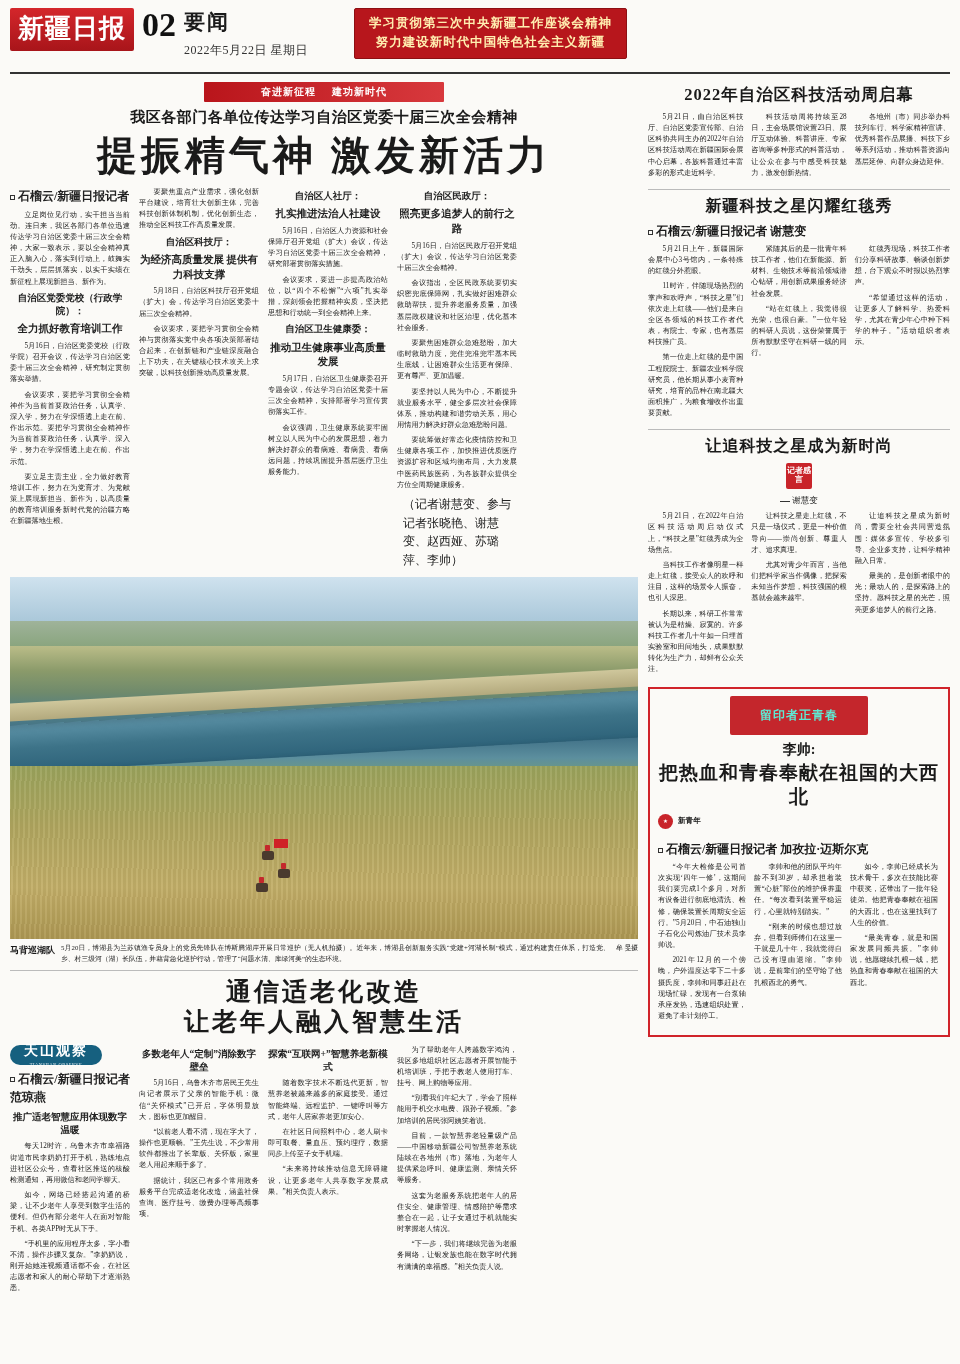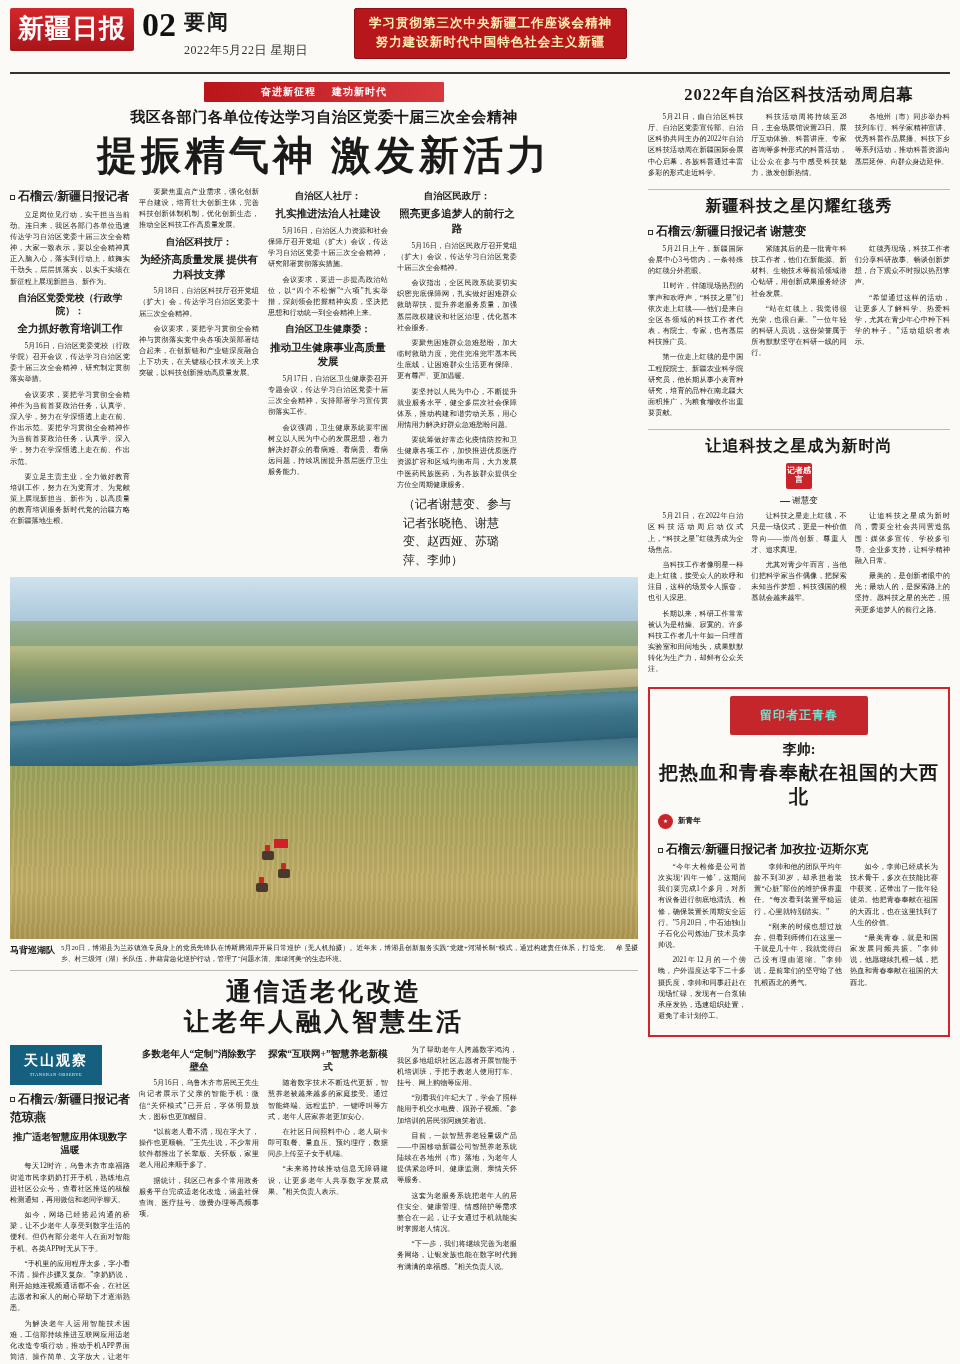--- a/index.html
+++ b/index.html
@@ -112,21 +112,21 @@
   .caption { display:flex; gap:6px; margin-top:4px; align-items:flex-start; }
   .capttl { font-size:9px; font-weight:bold; white-space:nowrap; padding-top:1px; }
   .captxt { font-size:6.8px; line-height:1.5; text-align:justify; flex:1; }
   .captxt .sig { float:right; margin-left:6px; }
 
   
   .h2line { text-align:center; font-size:25px; font-weight:bold; letter-spacing:3px; line-height:1.2; }
   .h2line.sub { font-size:25px; }
   .obsbadge {
     display:inline-flex; flex-direction:column; align-items:center; justify-content:center;
-    width:92px; height:40px; background:#16607f; color:#fff; border-radius:0; margin-bottom:5px;
+    width:92px; height:20px; background:#16607f; color:#fff; border-radius:12px; margin-bottom:5px;
   }
   .obsbadge .t { font-size:14px; font-weight:bold; letter-spacing:2px; }
   .obsbadge .s { font-size:4.5px; letter-spacing:.5px; opacity:.9; }
 
   
   .r-title { text-align:center; font-size:16.5px; font-weight:bold; letter-spacing:1px; margin:4px 0 6px; }
   .r-title.sm { font-size:16px; }
   .r-cols { display:flex; gap:8px; }
   .r-col { font-size:7.2px; line-height:1.55; text-align:justify; }
   .r-col p { margin:0 0 4px 0; text-indent:2em; }
@@ -270,21 +270,20 @@
           <div class="col" style="width:120px">
             <div class="obsbadge">
               <div class="t">天山观察</div>
               <div class="s">TIANSHAN OBSERVE</div>
             </div>
             <div class="byline"><span class="box"></span><span>石榴云/新疆日报记者 范琼燕</span></div>
             <div class="subhead small">推广适老智慧应用体现数字温暖</div>
             <p>每天12时许，乌鲁木齐市幸福路街道市民李奶奶打开手机，熟练地点进社区公众号，查看社区推送的核酸检测通知，再用微信和老同学聊天。</p>
             <p>如今，网络已经搭起沟通的桥梁，让不少老年人享受到数字生活的便利。但仍有部分老年人在面对智能手机、各类APP时无从下手。</p>
             <p>“手机里的应用程序太多，字小看不清，操作步骤又复杂。”李奶奶说，刚开始她连视频通话都不会，在社区志愿者和家人的耐心帮助下才逐渐熟悉。</p>
-            <p>为解决老年人运用智能技术困难，工信部持续推进互联网应用适老化改造专项行动，推动手机APP界面简洁、操作简单、文字放大，让老年人用得上、用得好。</p>
           </div>
           <div class="col" style="width:120px">
             <div class="subhead small">多数老年人“定制”消除数字壁垒</div>
             <p>5月16日，乌鲁木齐市居民王先生向记者展示了父亲的智能手机：微信“关怀模式”已开启，字体明显放大，图标也更加醒目。</p>
             <p>“以前老人看不清，现在字大了，操作也更顺畅。”王先生说，不少常用软件都推出了长辈版、关怀版，家里老人用起来顺手多了。</p>
             <p>据统计，我区已有多个常用政务服务平台完成适老化改造，涵盖社保查询、医疗挂号、缴费办理等高频事项。</p>
           </div>
           <div class="col" style="width:120px">
             <div class="subhead small">探索“互联网+”智慧养老新模式</div>
             <p>随着数字技术不断迭代更新，智慧养老被越来越多的家庭接受。通过智能终端、远程监护、一键呼叫等方式，老年人居家养老更加安心。</p>

